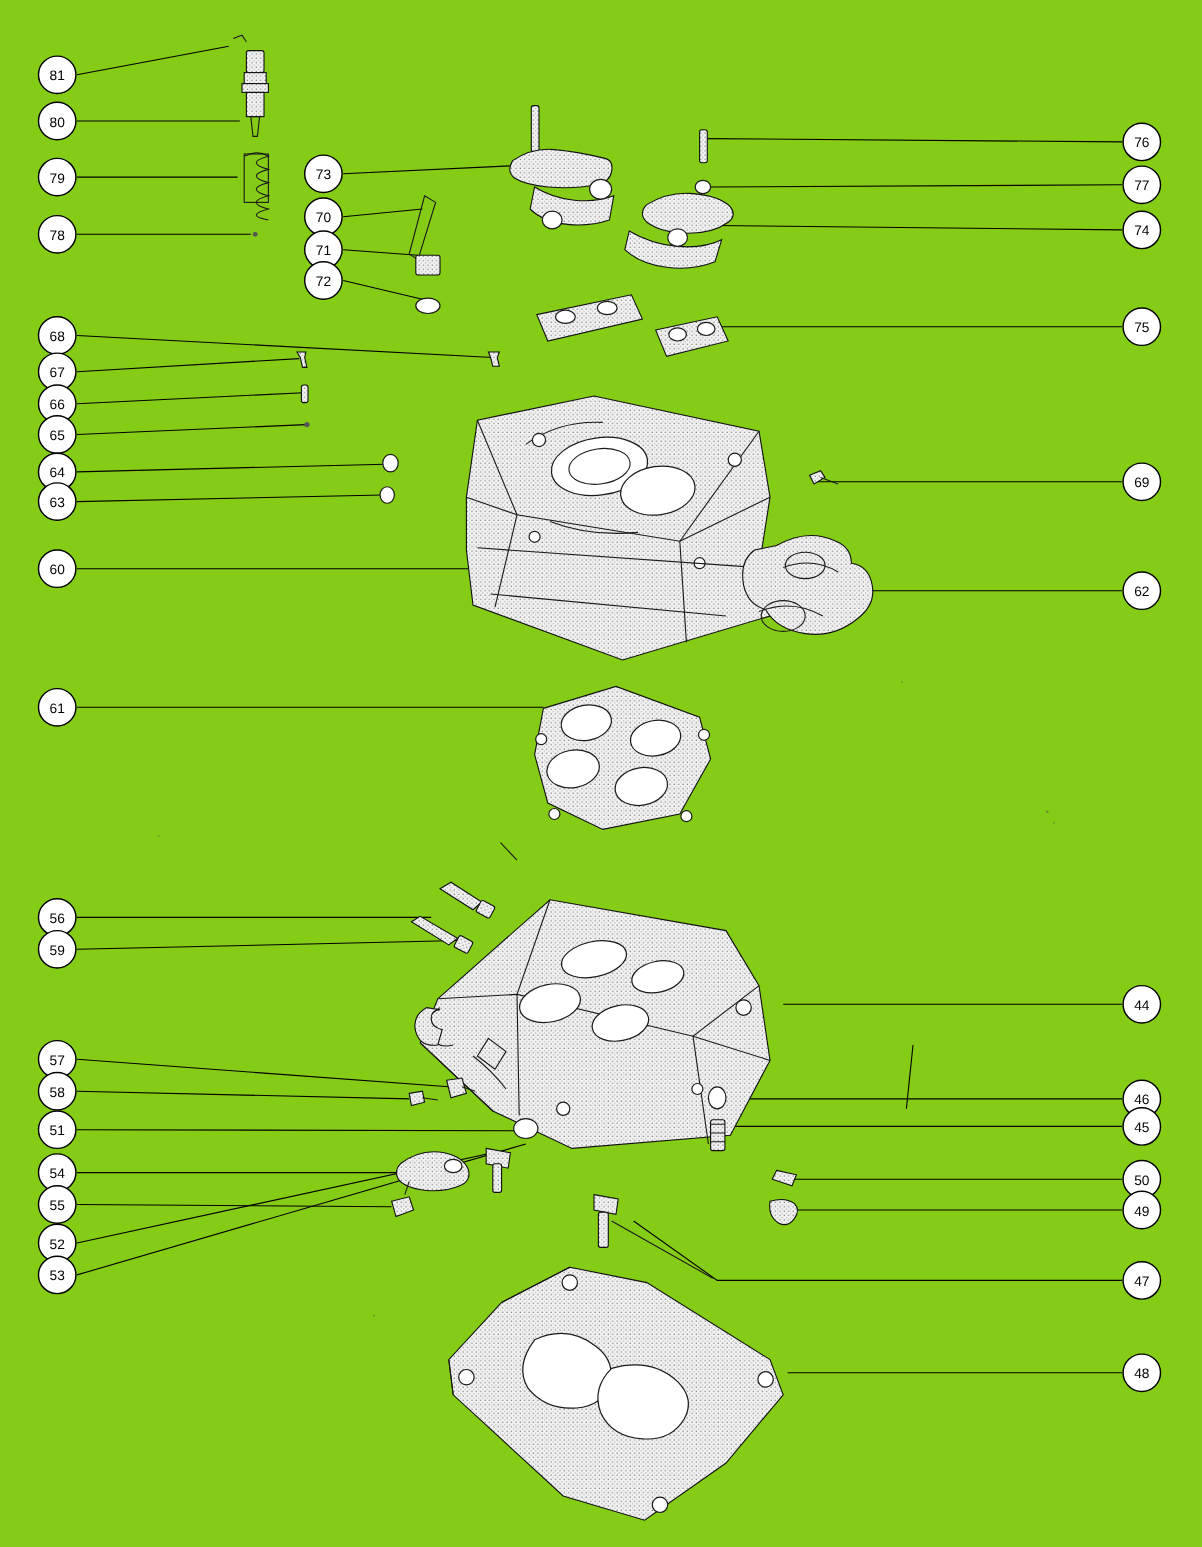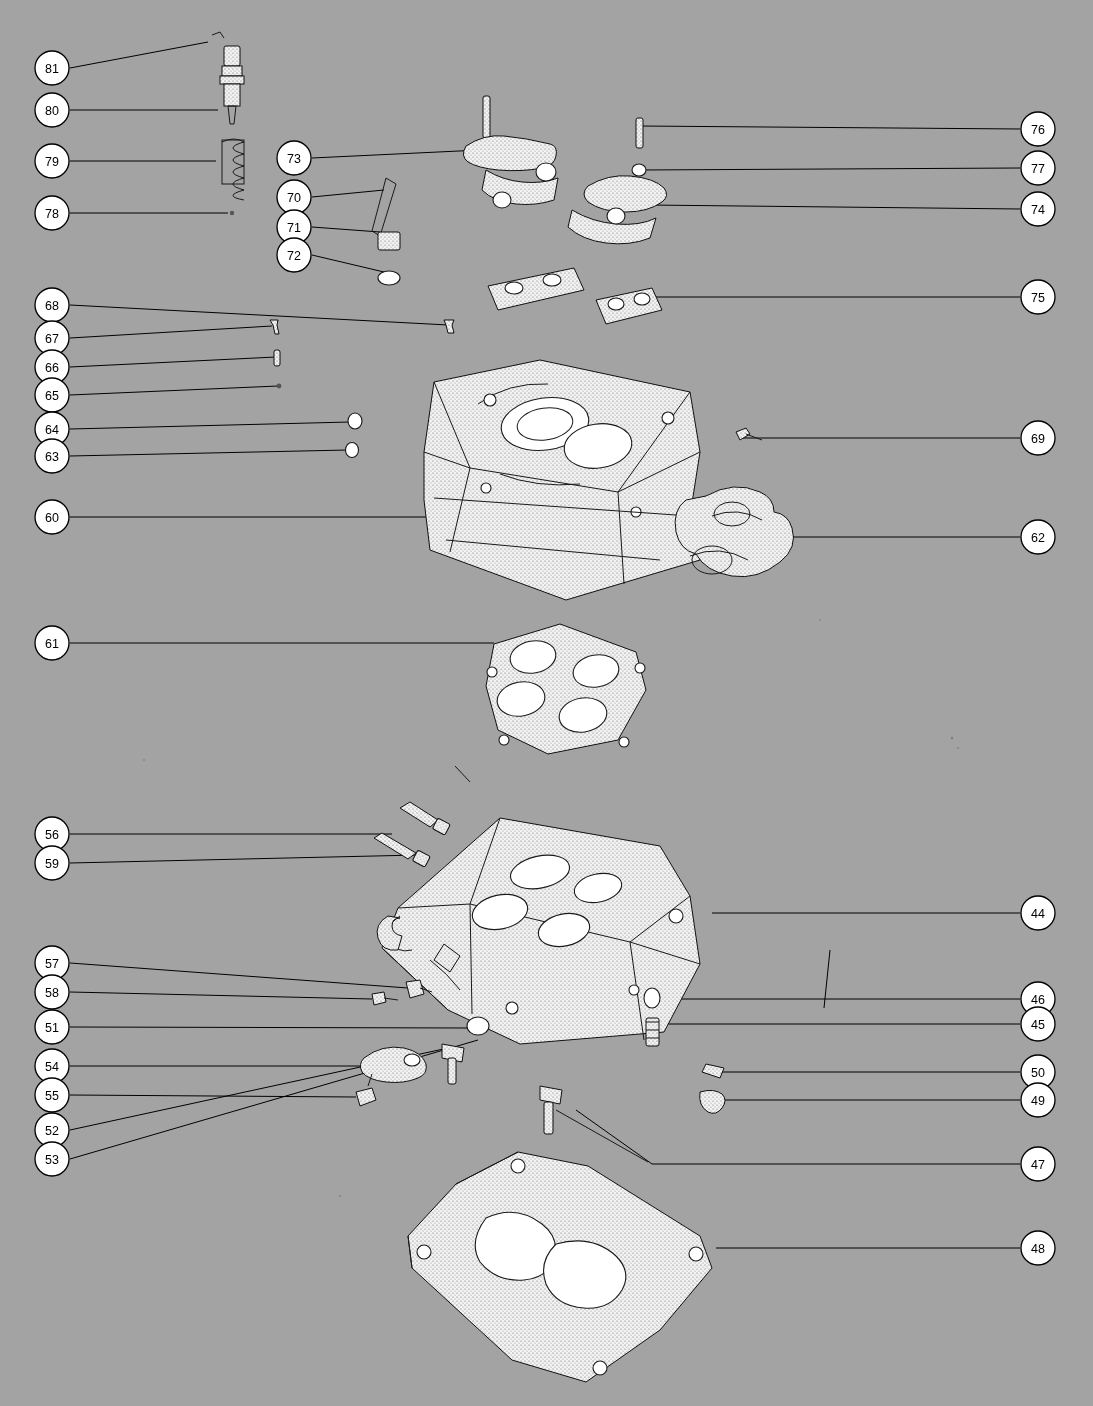--- a/index.html
+++ b/index.html
@@ -7,21 +7,21 @@
     padding: 0;
     background: #ffffff;
   }
   body {
     font-family: "Liberation Sans", sans-serif;
   }
   #page {
     position: relative;
     width: 1093px;
     height: 1406px;
-    background: #a3a3a3;
+    background: #84cc16;
     overflow: hidden;
   }
   #diagram-svg {
     position: absolute;
     left: 0;
     top: 0;
     width: 1093px;
     height: 1406px;
   }
   .callout-circle {

